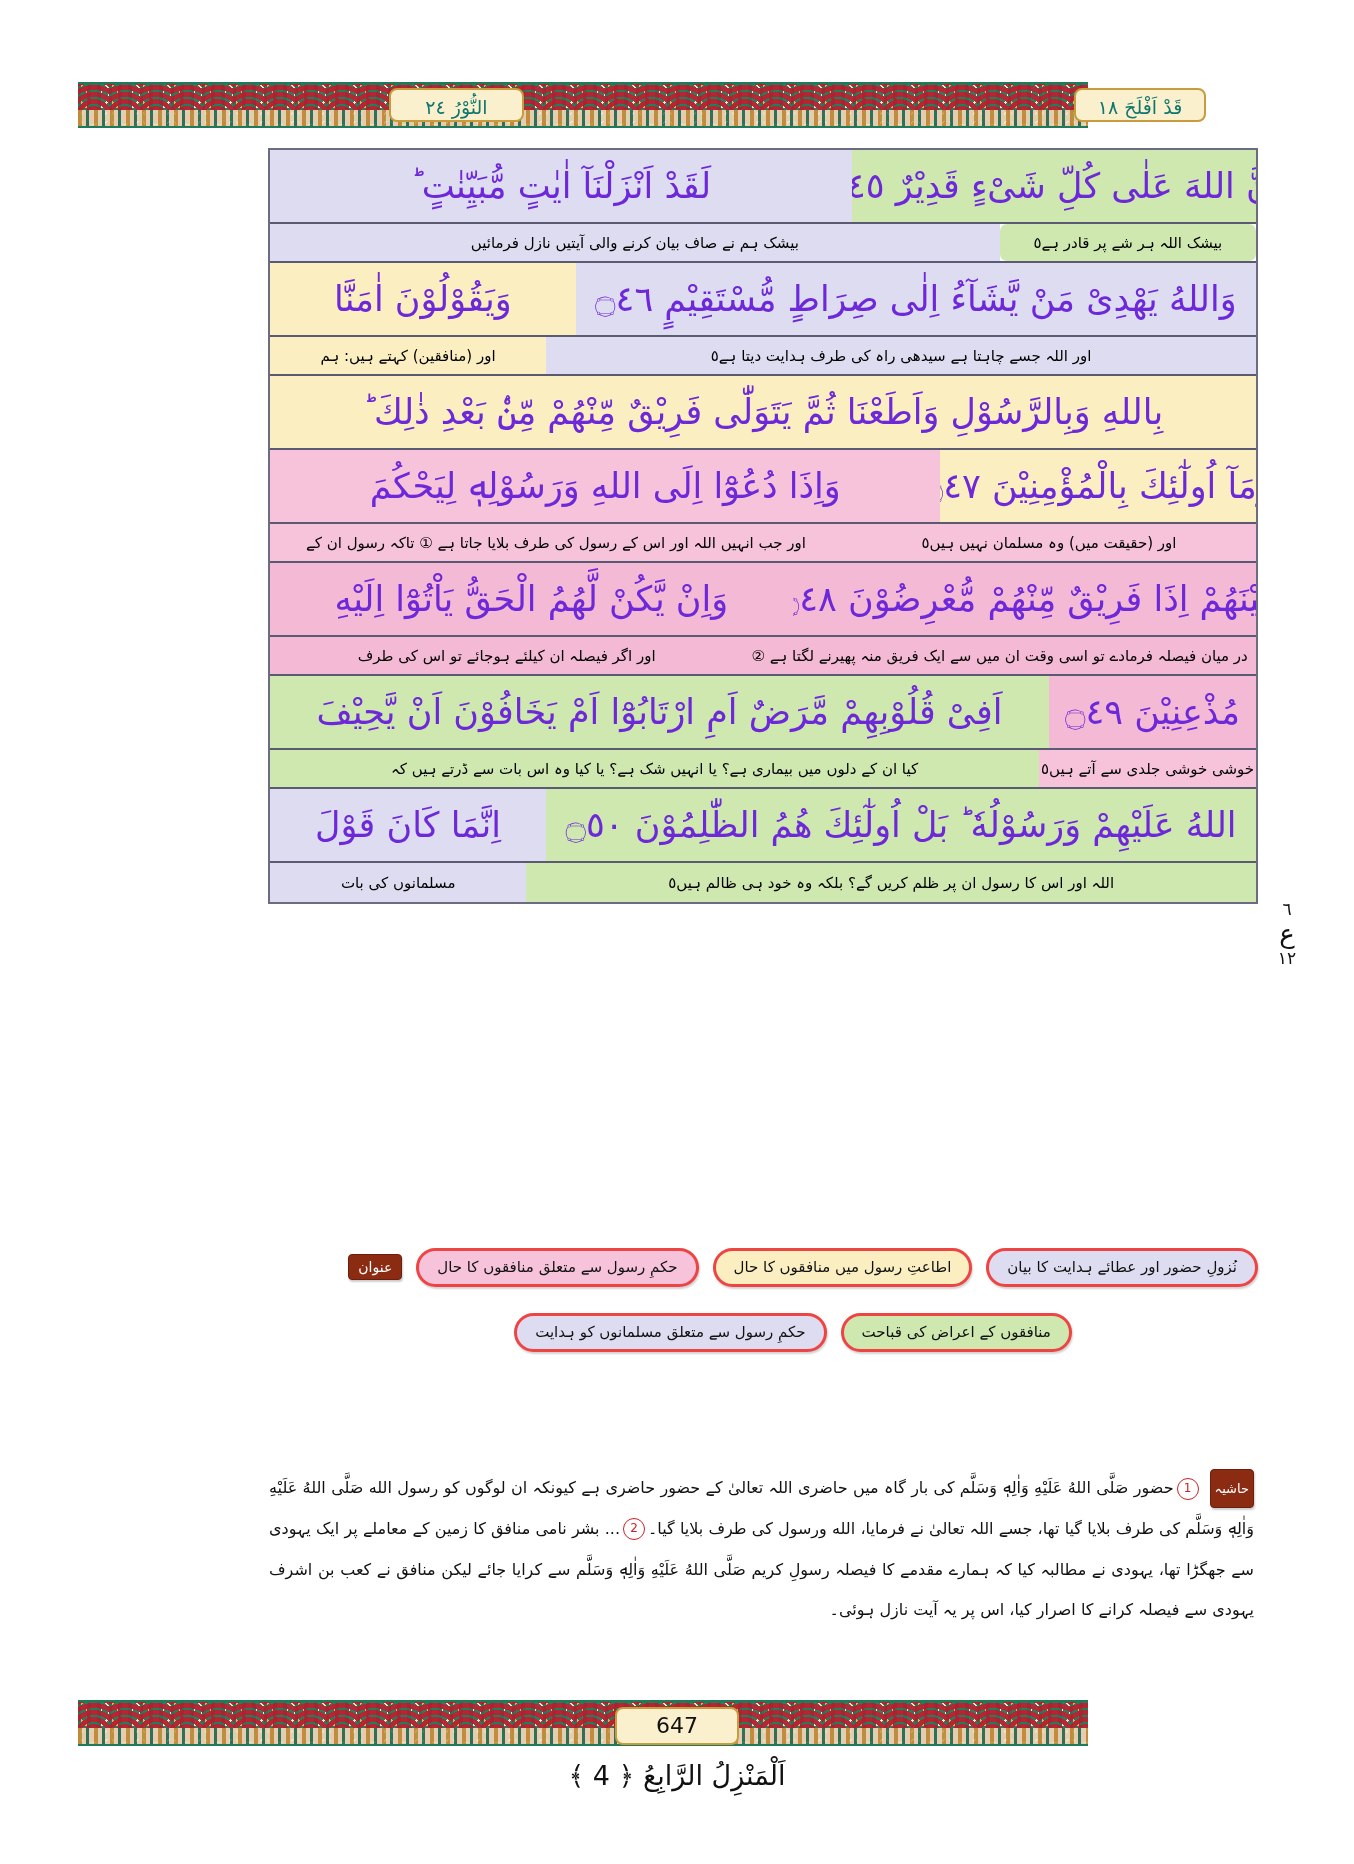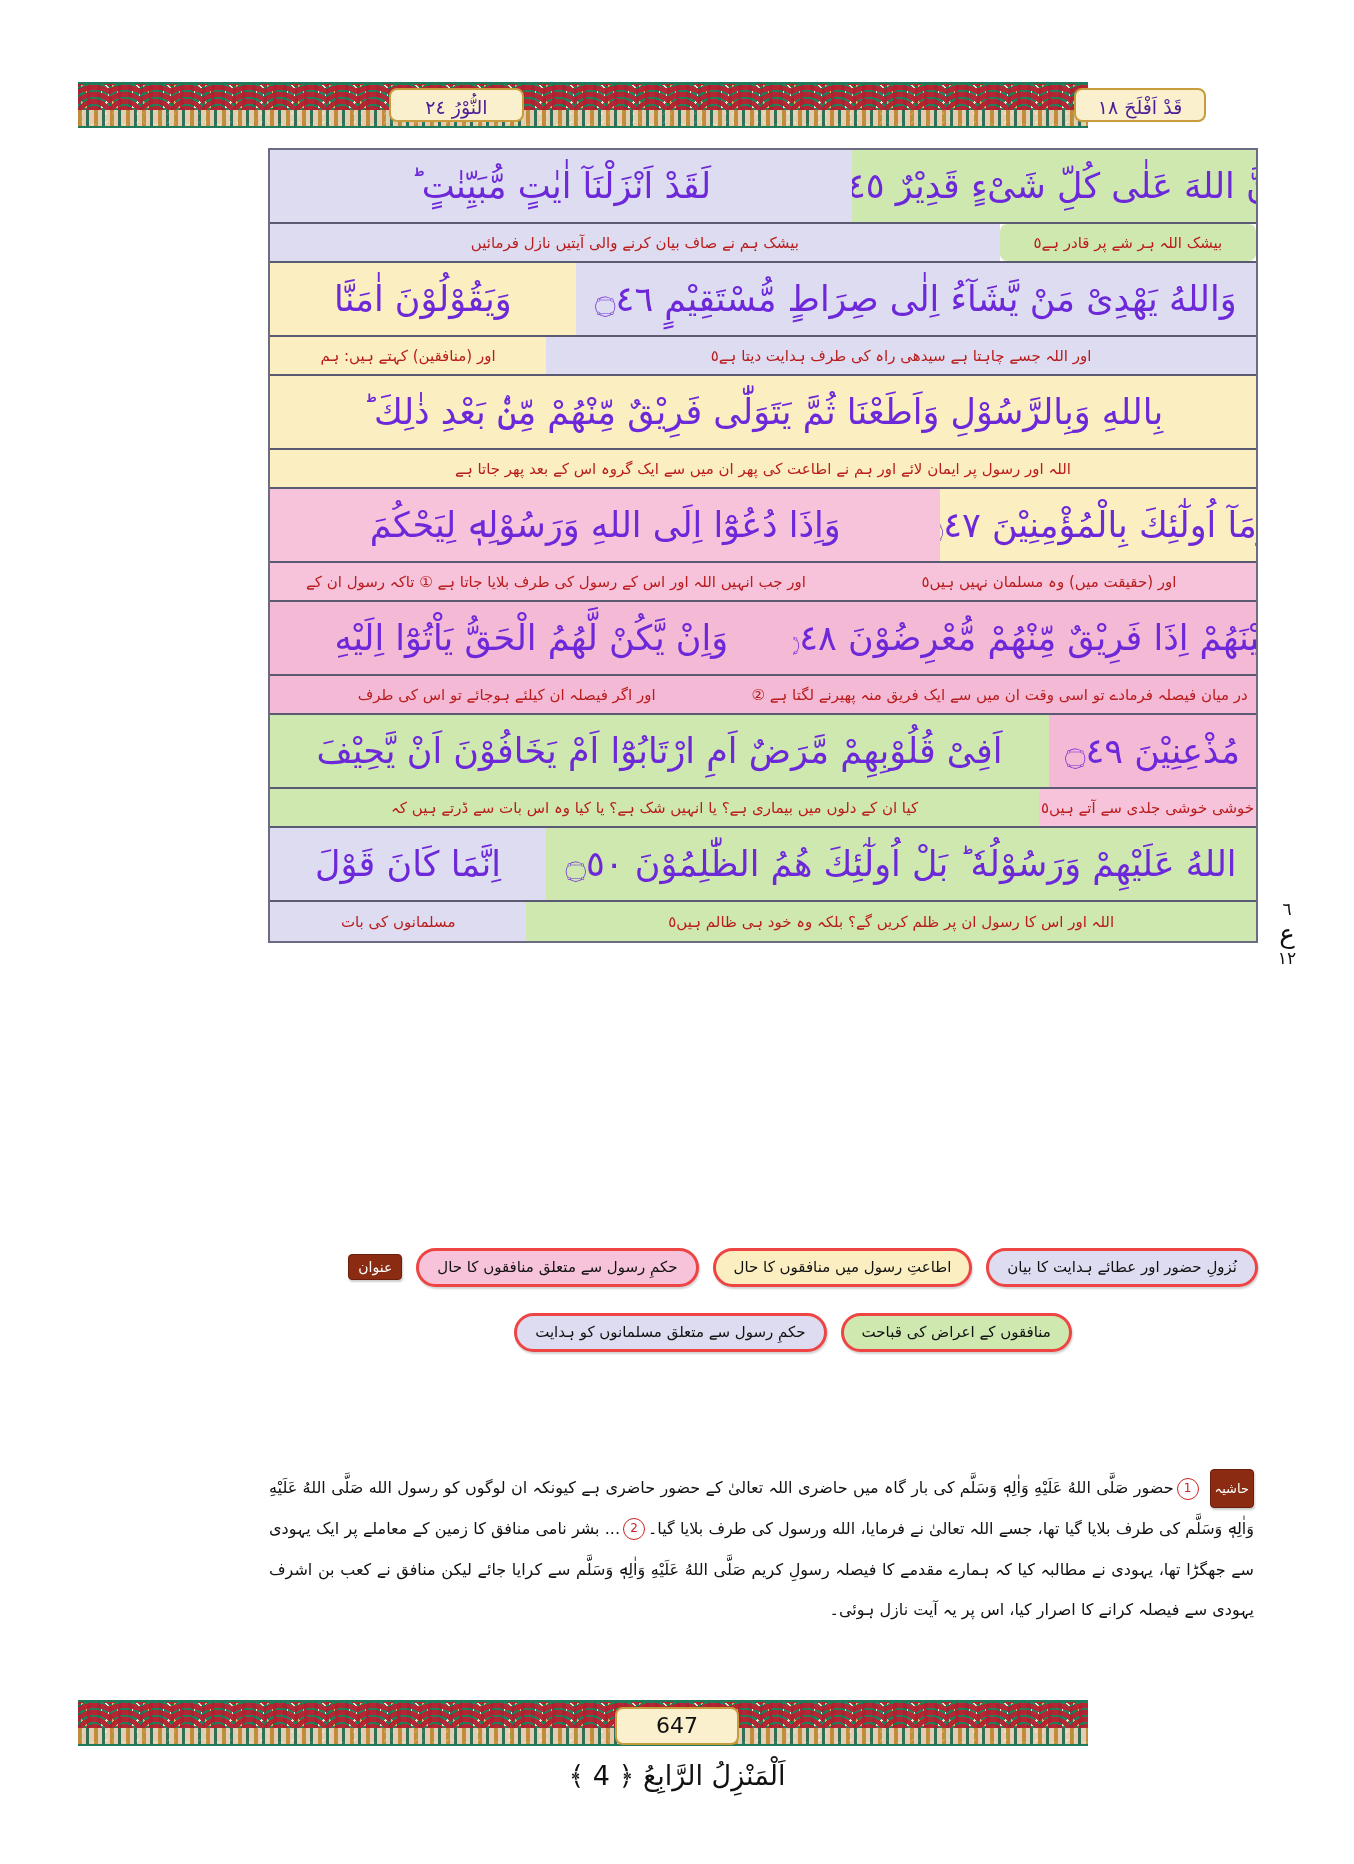--- a/index.html
+++ b/index.html
@@ -69,21 +69,21 @@
     top: 88px;
     height: 34px;
     line-height: 34px;
     background: #faf0cd;
     border: 2px solid #c89b3c;
     border-radius: 8px;
     z-index: 5;
     text-align: center;
     font-family: "DejaVu Sans", sans-serif;
     font-size: 19px;
-    color: #4c1d95;
+    color: #0f766e;
     padding: 0 10px;
     box-sizing: border-box;
     white-space: nowrap;
     direction: rtl;
   }
   #cartouche-surah { right: 830px; width: 135px; }
   #cartouche-juz   { right: 148px; width: 132px; }
 
   
   .verse-table {
@@ -126,21 +126,21 @@
     font-size: 35px;
     color: #6d28d9;
     white-space: nowrap;
     justify-content: center;
     letter-spacing: -0.5px;
     padding: 0 4px;
   }
   .seg-ur {
     font-family: "DejaVu Sans", "Liberation Sans", sans-serif;
     font-size: 15px;
-    color: #b91c1c;
+    color: #000000;
     white-space: nowrap;
     justify-content: center;
     padding: 0 6px;
   }
 
   
   .ruku-marker {
     position: absolute;
     right: 44px;
     top: 900px;
@@ -288,23 +288,20 @@
         <div class="seg seg-ar" style="background: rgb(222, 220, 240); width: 69%;">وَاللهُ يَهْدِىْ مَنْ يَّشَآءُ اِلٰى صِرَاطٍ مُّسْتَقِيْمٍ ۝٤٦</div>
         <div class="seg seg-ar" style="background: rgb(251, 238, 192); width: 31%;">وَيَقُوْلُوْنَ اٰمَنَّا</div>
       </div>
       <div class="urdu-row">
         <div class="seg seg-ur" style="background: rgb(222, 220, 240); width: 72%;">اور اللہ جسے چاہتا ہے سیدھی راہ کی طرف ہدایت دیتا ہے٥</div>
         <div class="seg seg-ur" style="background: rgb(251, 238, 192); width: 28%;">اور (منافقین) کہتے ہیں: ہم</div>
       </div>
       <div class="arabic-row">
         <div class="seg seg-ar" style="background: rgb(251, 238, 192); width: 100%;">بِاللهِ وَبِالرَّسُوْلِ وَاَطَعْنَا ثُمَّ يَتَوَلّٰى فَرِيْقٌ مِّنْهُمْ مِّنْۢ بَعْدِ ذٰلِكَ ؕ</div>
       </div>
-      <div class="urdu-row">
-        <div class="seg seg-ur" style="background: rgb(251, 238, 192); width: 100%;">اللہ اور رسول پر ایمان لائے اور ہم نے اطاعت کی پھر ان میں سے ایک گروہ اس کے بعد پھر جاتا ہے</div>
-      </div>
       <div class="arabic-row">
         <div class="seg seg-ar" style="background: rgb(251, 238, 192); width: 32%;">وَمَآ اُولٰٓئِكَ بِالْمُؤْمِنِيْنَ ۝٤٧</div>
         <div class="seg seg-ar" style="background: rgb(246, 195, 218); width: 68%;">وَاِذَا دُعُوْٓا اِلَى اللهِ وَرَسُوْلِهٖ لِيَحْكُمَ</div>
       </div>
       <div class="urdu-row">
         <div class="seg seg-ur" style="background: rgb(246, 195, 218); width: 42%;">اور (حقیقت میں) وہ مسلمان نہیں ہیں٥</div>
         <div class="seg seg-ur" style="background: rgb(246, 195, 218); width: 58%;">اور جب انہیں اللہ اور اس کے رسول کی طرف بلایا جاتا ہے ① تاکہ رسول ان کے</div>
       </div>
       <div class="arabic-row">
         <div class="seg seg-ar" style="background: rgb(244, 185, 212); width: 47%;">بَيْنَهُمْ اِذَا فَرِيْقٌ مِّنْهُمْ مُّعْرِضُوْنَ ۝٤٨</div>

